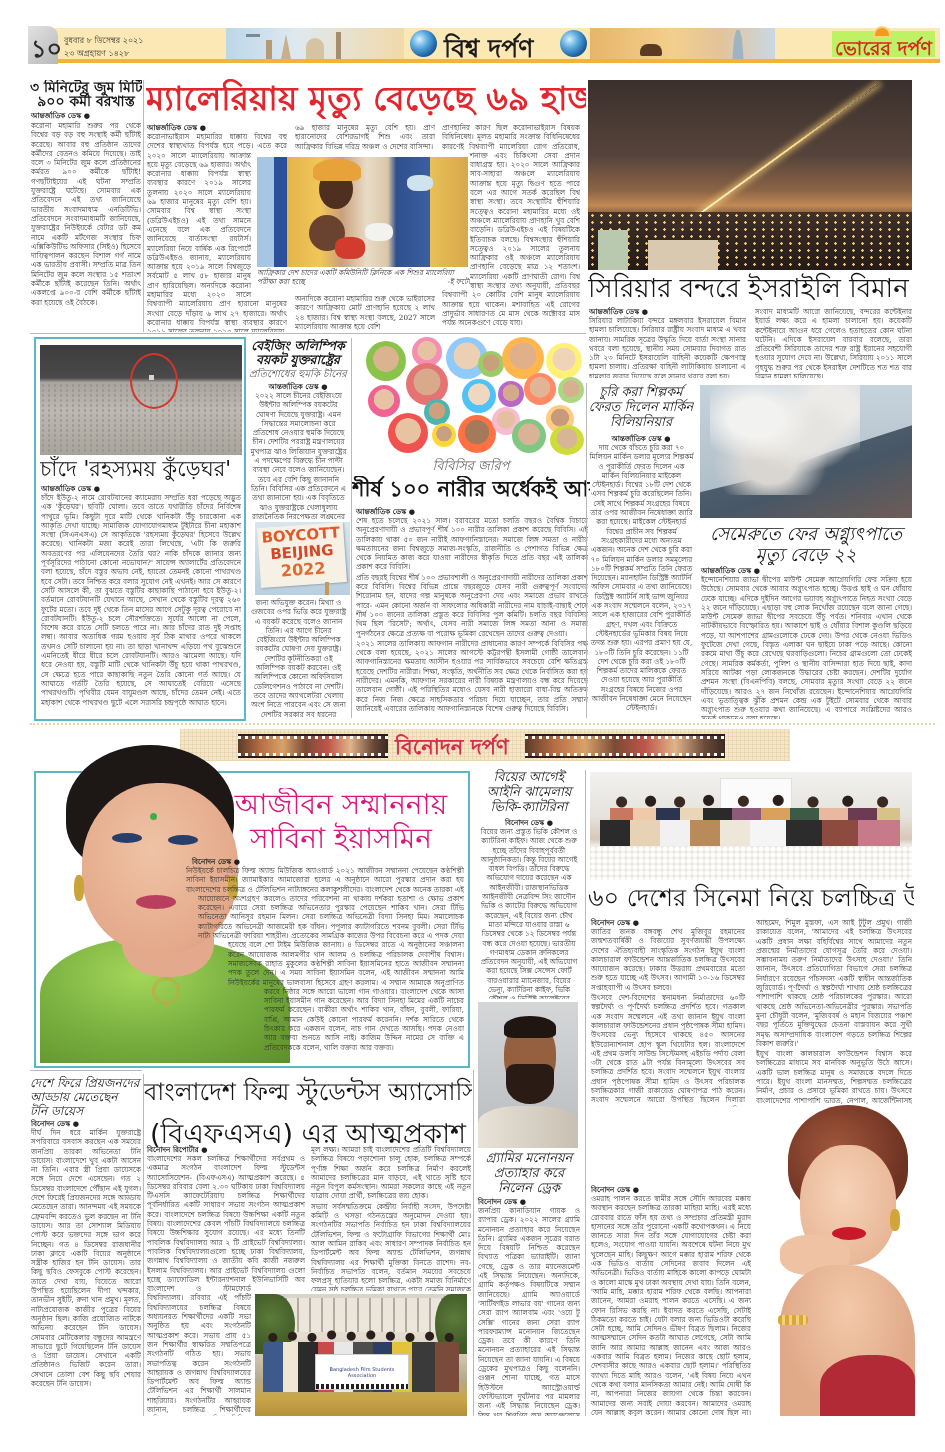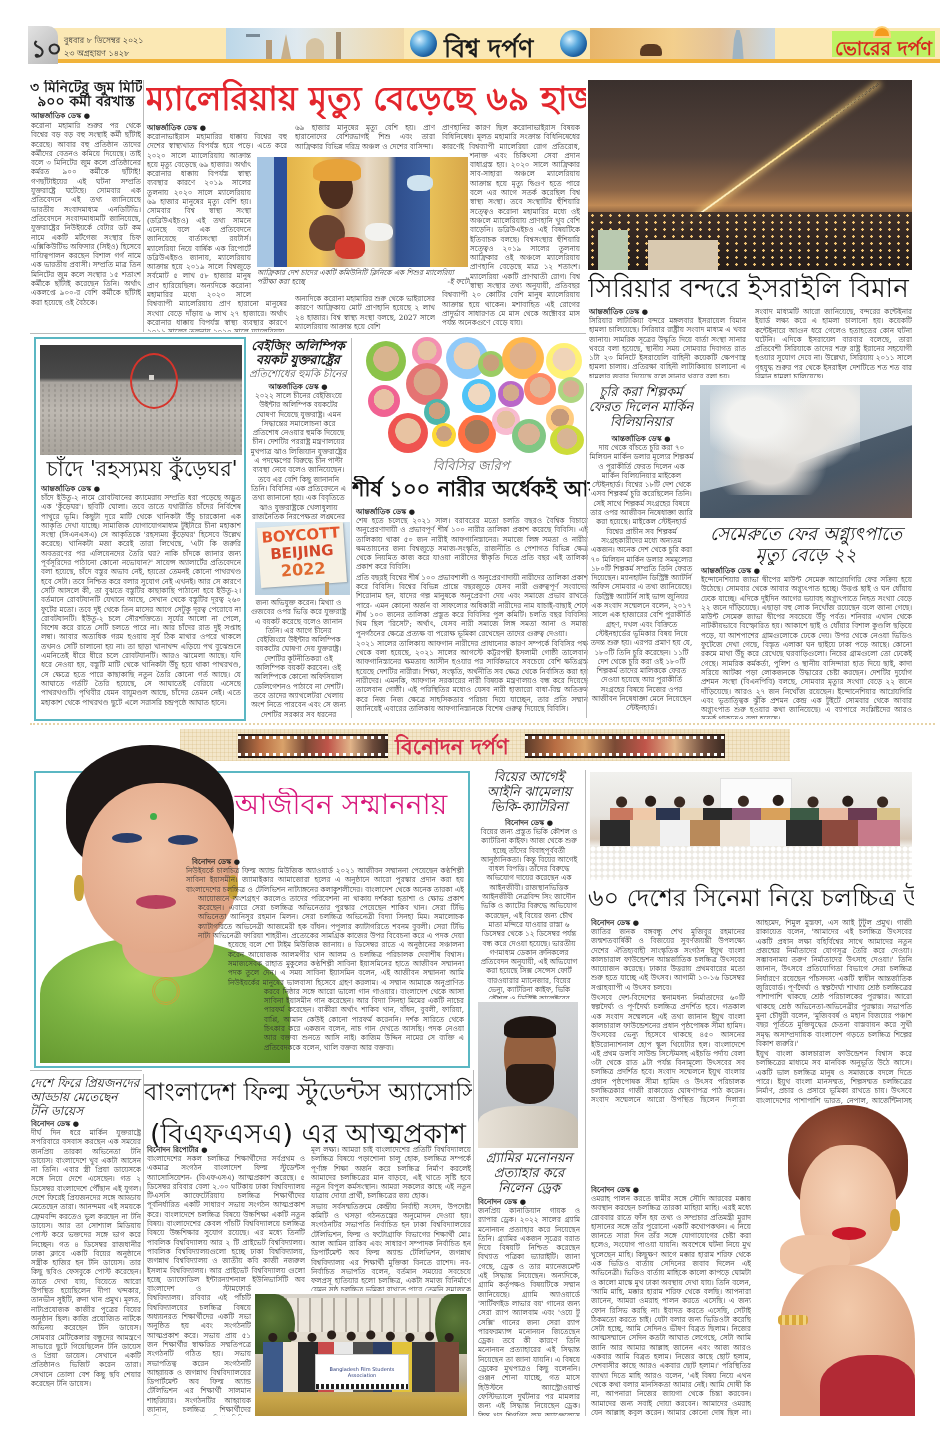--- a/index.html
+++ b/index.html
@@ -131,21 +131,21 @@
   <div class="abs byline" style="left:589px;top:307px;">আন্তর্জাতিক ডেস্ক ●</div>
   <div class="abs txt" style="left:589px;top:316px;width:157px;height:62px;">সিরিয়ার লাটাকিয়া বন্দরে মঙ্গলবার ইসরায়েল বিমান হামলা চালিয়েছে। সিরিয়ার রাষ্ট্রীয় সংবাদ মাধ্যম এ খবর জানায়। সামরিক সূত্রের উদ্ধৃতি দিয়ে বার্তা সংস্থা সানার খবরে বলা হয়েছে, স্থানীয় সময় সোমবার দিবাগত রাত ১টা ২৩ মিনিটে ইসরায়েলি বাহিনী কয়েকটি ক্ষেপণাস্ত্র হামলা চালায়। প্রতিরক্ষা বাহিনী লাটাকিয়ায় চালানো এ হামলার জবাব দিয়েছে বলে সানার খবরে বলা হয়।</div>
   <div class="abs txt" style="left:755px;top:307px;width:157px;height:71px;">সংবাদ মাধ্যমটি আরো জানিয়েছে, বন্দরের কন্টেইনার ইয়ার্ড লক্ষ্য করে এ হামলা চালানো হয়। কয়েকটি কন্টেইনারে আগুন ধরে গেলেও হতাহতের কোন ঘটনা ঘটেনি। এদিকে ইসরায়েল বারবার বলেছে, তারা প্রতিবেশী সিরিয়াকে তাদের শত্রু রাষ্ট্র ইরানের সহযোগী হওয়ার সুযোগ দেবে না। উল্লেখ্য, সিরিয়ায় ২০১১ সালে গৃহযুদ্ধ শুরুর পর থেকে ইসরাইল দেশটিতে শত শত বার বিমান হামলা চালিয়েছে।</div>
 
   <div class="abs teal-box" style="left:34px;top:337px;width:208px;height:380px;"></div>
   <div class="photo" style="left:40px;top:345px;width:202px;height:110px;background:linear-gradient(180deg,#3c3c3c 0%,#4a4a4a 30%,#a9a49e 34%,#bdb8b1 60%,#a8a39b 100%);">
     <div class="abs" style="left:0;top:38px;width:202px;height:72px;background:radial-gradient(circle,#8e8a84 0 1px,transparent 1.5px) 0 0/6px 5px;opacity:0.6;"></div>
     <div class="abs" style="left:109px;top:30px;width:5px;height:5px;background:#d8d5d0;"></div>
     <div class="abs" style="left:90px;top:8px;width:44px;height:52px;border:2px solid #d6342b;border-radius:50%;"></div>
   </div>
-  <div class="abs hl" style="left:40px;top:456px;width:204px;font-size:21px;line-height:27px;text-align:center;">চাঁদে 'রহস্যময় কুঁড়েঘর'</div>
+  <div class="abs hl" style="left:40px;top:456px;width:204px;font-size:21px;line-height:27px;">চাঁদে 'রহস্যময় কুঁড়েঘর'</div>
   <div class="abs byline" style="left:41px;top:484px;">আন্তর্জাতিক ডেস্ক ●</div>
   <div class="abs txt" style="left:41px;top:493px;width:200px;height:221px;">চাঁদে ইউতু-২ নামে রোবটযানের ক্যামেরায় সম্প্রতি ধরা পড়েছে অদ্ভুত এক 'কুঁড়েঘর'। ছবিটি ঘোলা। তবে তাতে যথারীতি চাঁদের নির্বিশেষ পাথুরে ভূমি। কিছুটা দূরে মাটি থেকে খানিকটা উঁচু চারকোনা এক আকৃতি দেখা যাচ্ছে। সামাজিক যোগাযোগমাধ্যম টুইটারে চীনা মহাকাশ সংস্থা (সিএনএসএ) সে আকৃতিকে 'রহস্যময় কুঁড়েঘর' হিসেবে উল্লেখ করেছে। খানিকটা মজা করেই তারা লিখেছে, 'এটা কি জরুরি অবতরণের পর এলিয়েনদের তৈরি ঘর? নাকি চাঁদকে জানার জন্য পূর্বসূরিদের পাঠানো কোনো নভোযান?' সায়েন্স অ্যালার্টের প্রতিবেদনে বলা হয়েছে, চাঁদে বস্তুর অভাব নেই, হয়তো তেমনই কোনো পাথরখণ্ড হবে সেটা। তবে নিশ্চিত করে বলার সুযোগ নেই এখনই। আর সে কারণে সেটি আসলে কী, তা বুঝতে বস্তুটির কাছাকাছি পাঠানো হবে ইউতু-২। বর্তমানে রোবটযানটি যেখানে আছে, সেখান থেকে বস্তুটির দূরত্ব ২৬০ ফুটের মতো। তবে দুই থেকে তিন মাসের আগে সেটুকু দূরত্ব পেরোবে না রোবটযানটি। ইউতু-২ চলে সৌরশক্তিতে। সূর্যের আলো না পেলে, বিশেষ করে রাতে সেটি চলতে পারে না। আর চাঁদের রাত দুই সপ্তাহ লম্বা। আবার অত্যধিক গরম হওয়ায় সূর্য ঠিক মাথার ওপরে থাকলে তখনও সেটি চালানো হয় না। তা ছাড়া খানাখন্দ এড়িয়ে পথ বুঝেশুনে এমনিতেই ধীরে ধীরে চলে রোবটযানটি। আরও ঝামেলা আছে। যদি ধরে নেওয়া হয়, বস্তুটি মাটি থেকে খানিকটা উঁচু হয়ে থাকা পাথরখণ্ড, সে ক্ষেত্রে হতে পারে কাছাকাছি নতুন তৈরি কোনো গর্ত আছে। যে আঘাতে গর্তটি তৈরি হয়েছে, সে আঘাতেই বেরিয়ে এসেছে পাথরখণ্ডটি। পৃথিবীর যেমন বায়ুমণ্ডল আছে, চাঁদের তেমন নেই। এতে মহাকাশ থেকে পাথরখণ্ড ছুটে এলে সরাসরি চন্দ্রপৃষ্ঠে আঘাত হানে।</div>
 
   <div class="abs hl hl-it ctr" style="left:248px;top:339px;width:100px;font-size:12.5px;line-height:14px;font-weight:bold;">
     <span class="line">বেইজিং অলিম্পিক</span>
     <span class="line">বয়কট যুক্তরাষ্ট্রের</span>
   </div>
   <div class="abs hl hl-it ctr" style="left:248px;top:368px;width:100px;font-size:10px;line-height:12px;color:#555;">প্রতিশোধের হুমকি চীনের</div>
   <div class="abs byline ctr" style="left:250px;top:382px;width:96px;">আন্তর্জাতিক ডেস্ক ●</div>
   <div class="abs txt ctr" style="left:250px;top:391px;width:97px;height:129px;">২০২২ সালে চীনের বেইজিংয়ে উইন্টার অলিম্পিক বয়কটের ঘোষণা দিয়েছে যুক্তরাষ্ট্র। এমন সিদ্ধান্তের সমালোচনা করে প্রতিশোধ নেওয়ার হুমকি দিয়েছে চীন। দেশটির পররাষ্ট্র মন্ত্রণালয়ের মুখপাত্র ঝাও লিজিয়ান যুক্তরাষ্ট্রের এ পদক্ষেপের বিরুদ্ধে চীন পাল্টা ব্যবস্থা নেবে বলেও জানিয়েছেন। তবে এর বেশি কিছু জানাননি তিনি। বিবিসির এক প্রতিবেদনে এ তথ্য জানানো হয়। এক বিবৃতিতে ঝাও যুক্তরাষ্ট্রকে খেলাধুলায় রাজনৈতিক নিরপেক্ষতা লঙ্ঘনের</div>
@@ -228,20 +228,21 @@
     <div class="abs" style="left:72px;top:88px;width:30px;height:10px;border-radius:50%;background:#2a3e6a;"></div>
     <div class="abs" style="left:128px;top:90px;width:30px;height:10px;border-radius:50%;background:#2a3e6a;"></div>
     <div class="abs" style="left:110px;top:68px;width:7px;height:7px;border-radius:50%;background:#3fae49;"></div>
     <div class="abs" style="left:96px;top:150px;width:40px;height:14px;border-radius:50%;background:#b8405e;"></div>
     <div class="abs" style="left:34px;top:130px;width:10px;height:26px;border-radius:40%;background:#c9a43a;"></div>
     <div class="abs" style="left:188px;top:130px;width:10px;height:24px;border-radius:40%;background:#c9a43a;"></div>
     <div class="abs" style="left:112px;top:232px;width:22px;height:22px;border-radius:50%;border:3px double #c9a43a;"></div>
   </div>
   <div class="abs hl ctr" style="left:218px;top:788px;width:246px;font-size:28px;line-height:34px;color:var(--sabina_pink);">
     <span class="line">আজীবন সম্মাননায়</span>
+    <span class="line">সাবিনা ইয়াসমিন</span>
   </div>
   <div class="abs byline" style="left:192px;top:857px;">বিনোদন ডেস্ক ●</div>
   <div class="abs txt" style="left:184px;top:866px;width:280px;height:194px;">
     <div class="fl0l" style="height:0;"></div>
     <div class="sp-l" style="width:2px;height:36px;"></div>
     <div class="sp-l" style="width:14px;height:46px;"></div>
     <div class="sp-l" style="width:44px;height:48px;"></div>
     <div class="sp-l" style="width:80px;height:70px;"></div>
     <span>নিউইয়র্কে চালচিত্র ফিল্ম অ্যান্ড মিউজিক অ্যাওয়ার্ড ২০২১ আজীবন সম্মাননা পেয়েছেন কণ্ঠশিল্পী সাবিনা ইয়াসমীন। জ্যামাইকার আমাজোরা হলের এ অনুষ্ঠানে আরো পুরস্কার প্রদান করা হয় বাংলাদেশের চলচ্চিত্র ও টেলিভিশন নাট্যাঙ্গনের কলাকুশলীদের। বাংলাদেশ থেকে অনেক তারকা এই আয়োজনে অংশগ্রহণ করলেও তাদের পরিবেশনা না থাকায় দর্শকরা হতাশা ও ক্ষোভ প্রকাশ করেছেন। এবারে সেরা চলচ্চিত্র অভিনেতার পুরস্কার পেয়েছেন শাকিব খান। সেরা টিভি অভিনেতা আনিসুর রহমান মিলন। সেরা চলচ্চিত্র অভিনেত্রী বিদ্যা সিনহা মিম। সমালোচক ক্যাটাগরিতে অভিনেত্রী আজমেরী হক বাঁধন। পপুলার ক্যাটাগরিতে শবনম বুবলী। সেরা টিভি নাট্য অভিনেত্রী ফারিয়া শাহরীন। প্রত্যেকের সামগ্রিক কাজের উপর বিবেচনা করে এ পদক দেয়া হয়েছে বলে শো টাইম মিউজিক জানায়। ৪ ডিসেম্বর রাতে এ অনুষ্ঠানের সঞ্চালনা করেন আয়োজক আলমগীর খান আলম ও চলচ্চিত্র পরিচালক দেবাশীষ বিশ্বাস। সমাজসেবক রাহাত মুকুলের কণ্ঠশিল্পী সাবিনা ইয়াসমিনের হাতে আজীবন সম্মাননা পদক তুলে দেন। এ সময় সাবিনা ইয়াসমিন বলেন, এই আজীবন সম্মাননা আমি নিউইয়র্কের মানুষের ভালবাসা হিসেবে গ্রহণ করলাম। এ সম্মান আমাকে অনুপ্রাণিত করবে নিষ্ঠার সঙ্গে আরো ভালো গান গাওয়ার। বাংলাদেশ থেকে আসা সাবিনা ইয়াসমীন গান করেছেন। আর বিদ্যা সিনহা মিমের একটি নাচের পারফর্ম করেছেন। বাকীরা অর্থাৎ শাকিব খান, বাঁধন, বুবলী, ফারিয়া, বাপ্পি, আমান কেউই কোনো পারফর্ম করেননি। দর্শক সারিতে থেকে চিৎকার করে একজন বলেন, নাচ গান দেখতে আসছি। পদক নেওয়া আর বক্তব্য শুনতে আসি নাই। কাজিম উদ্দিন নামের সে ব্যক্তি এ প্রতিবেদককে বলেন, খালি বক্তব্য আর বক্তব্য।</span>
   </div>

